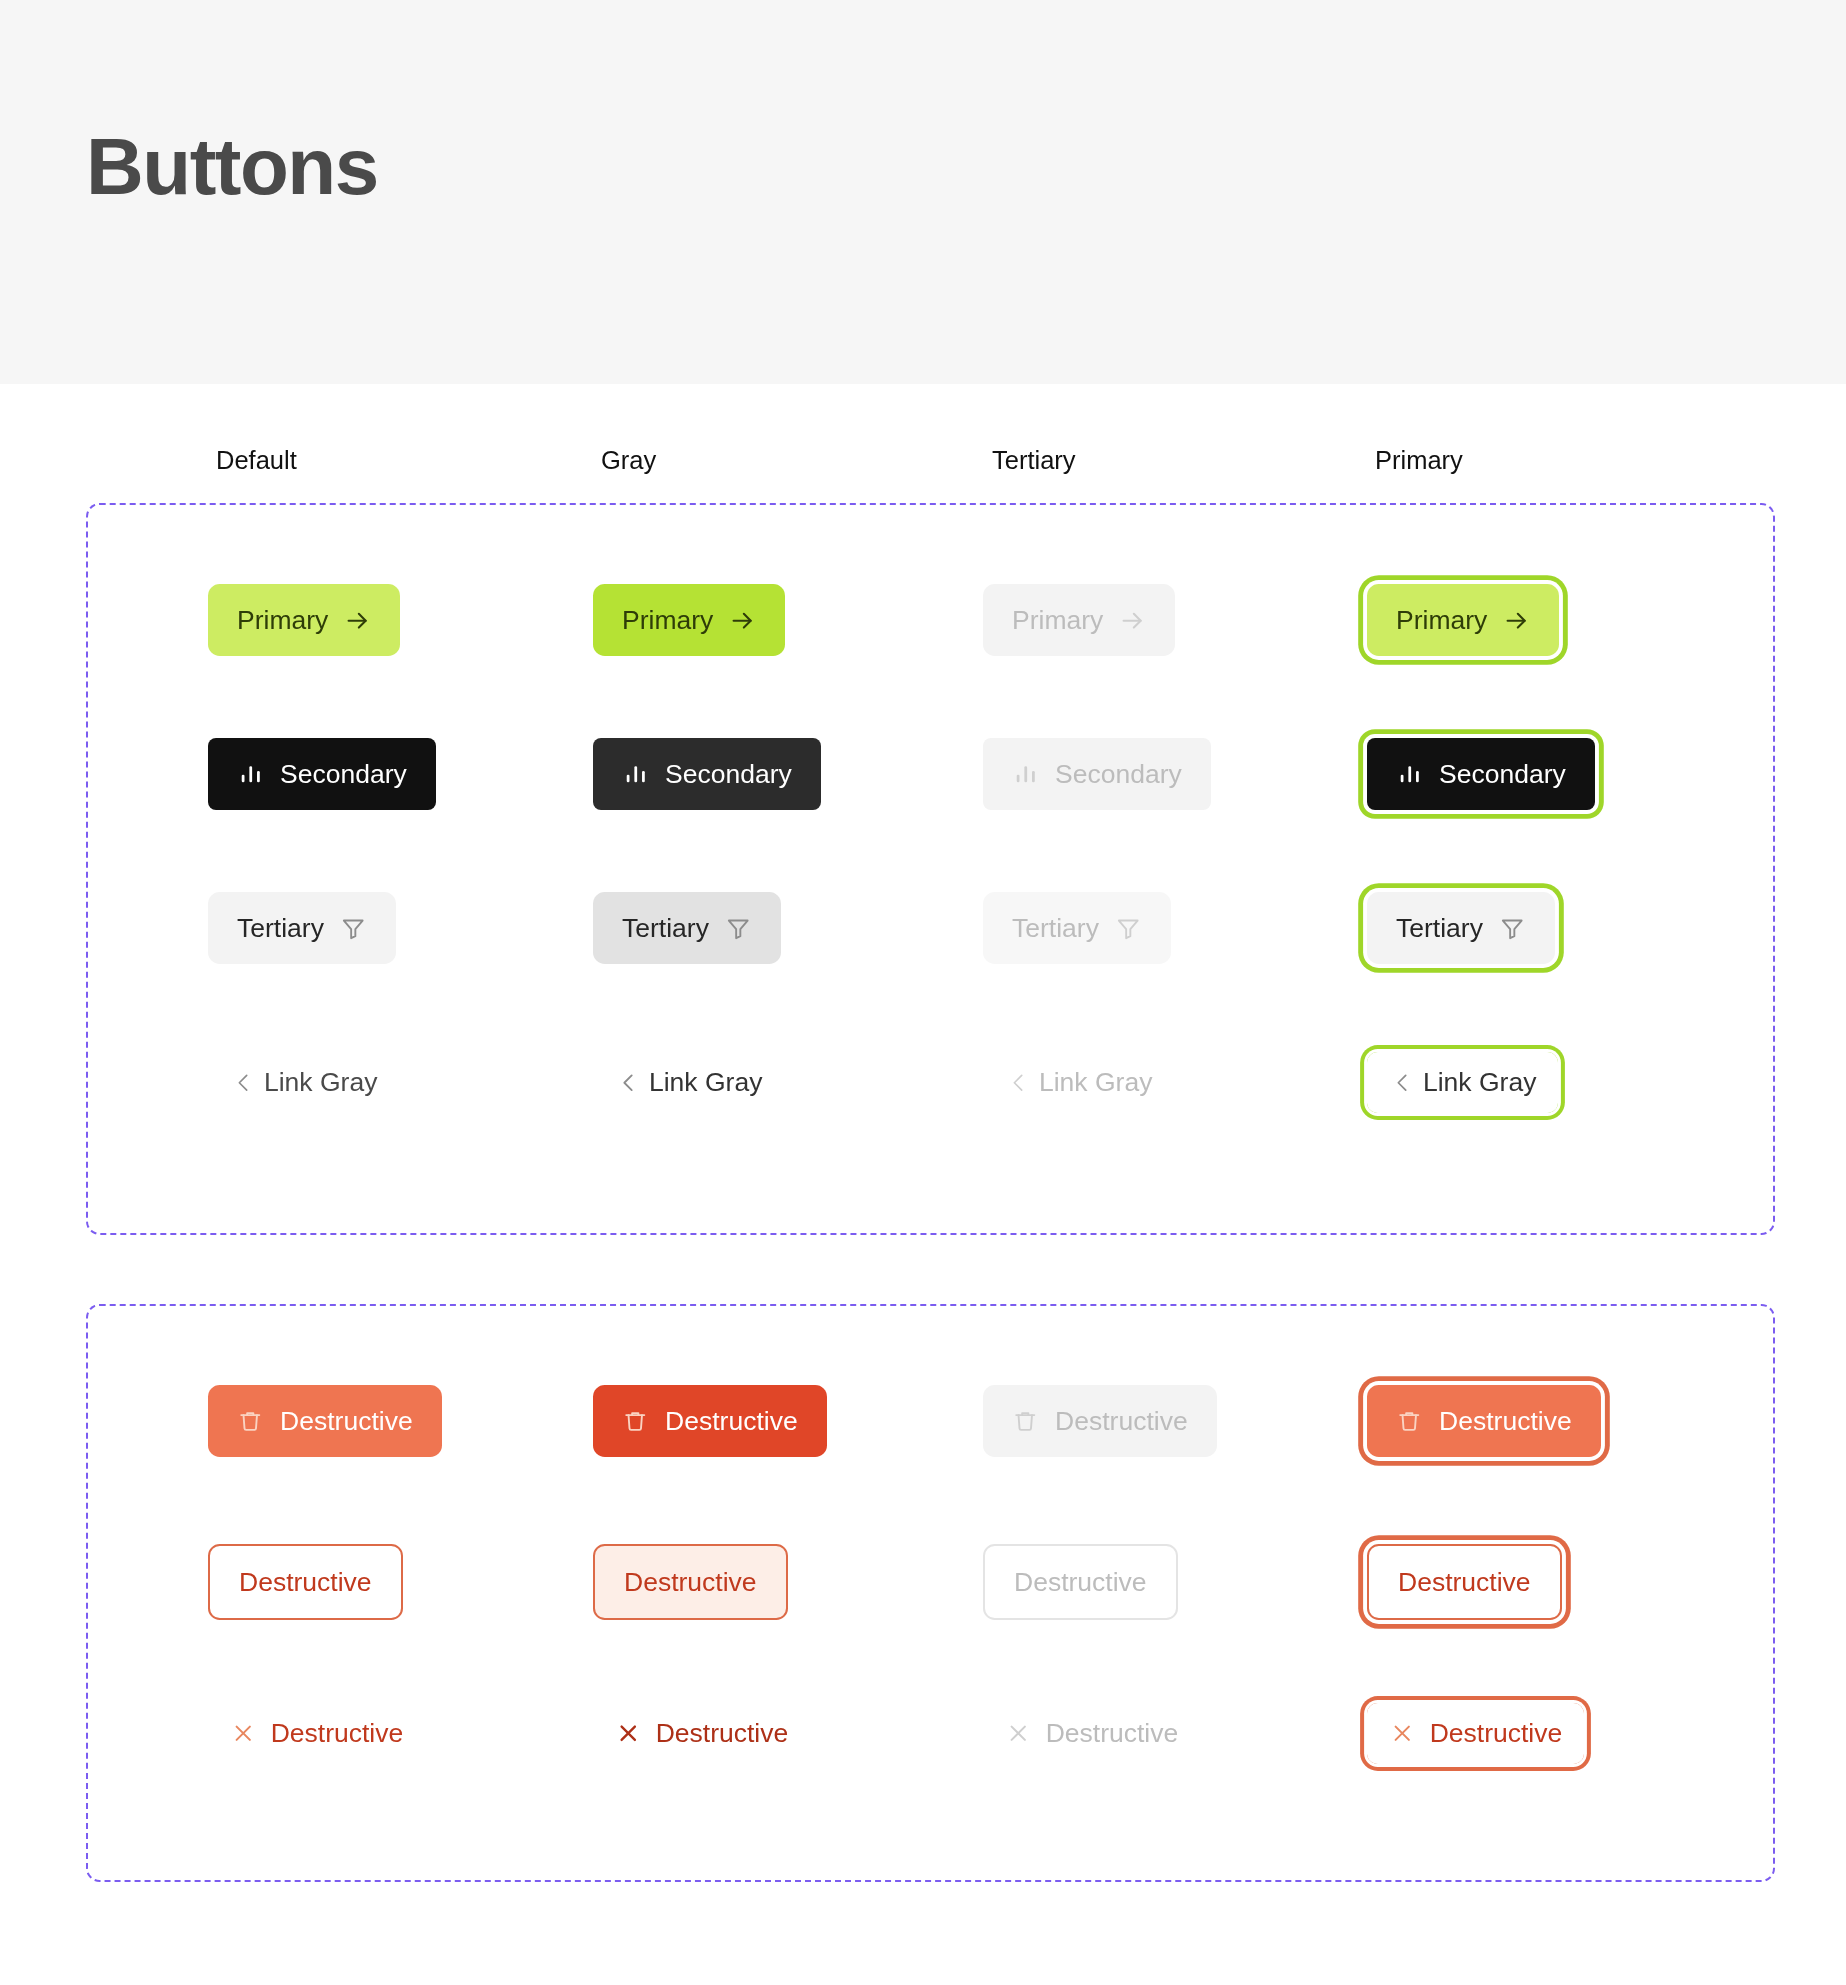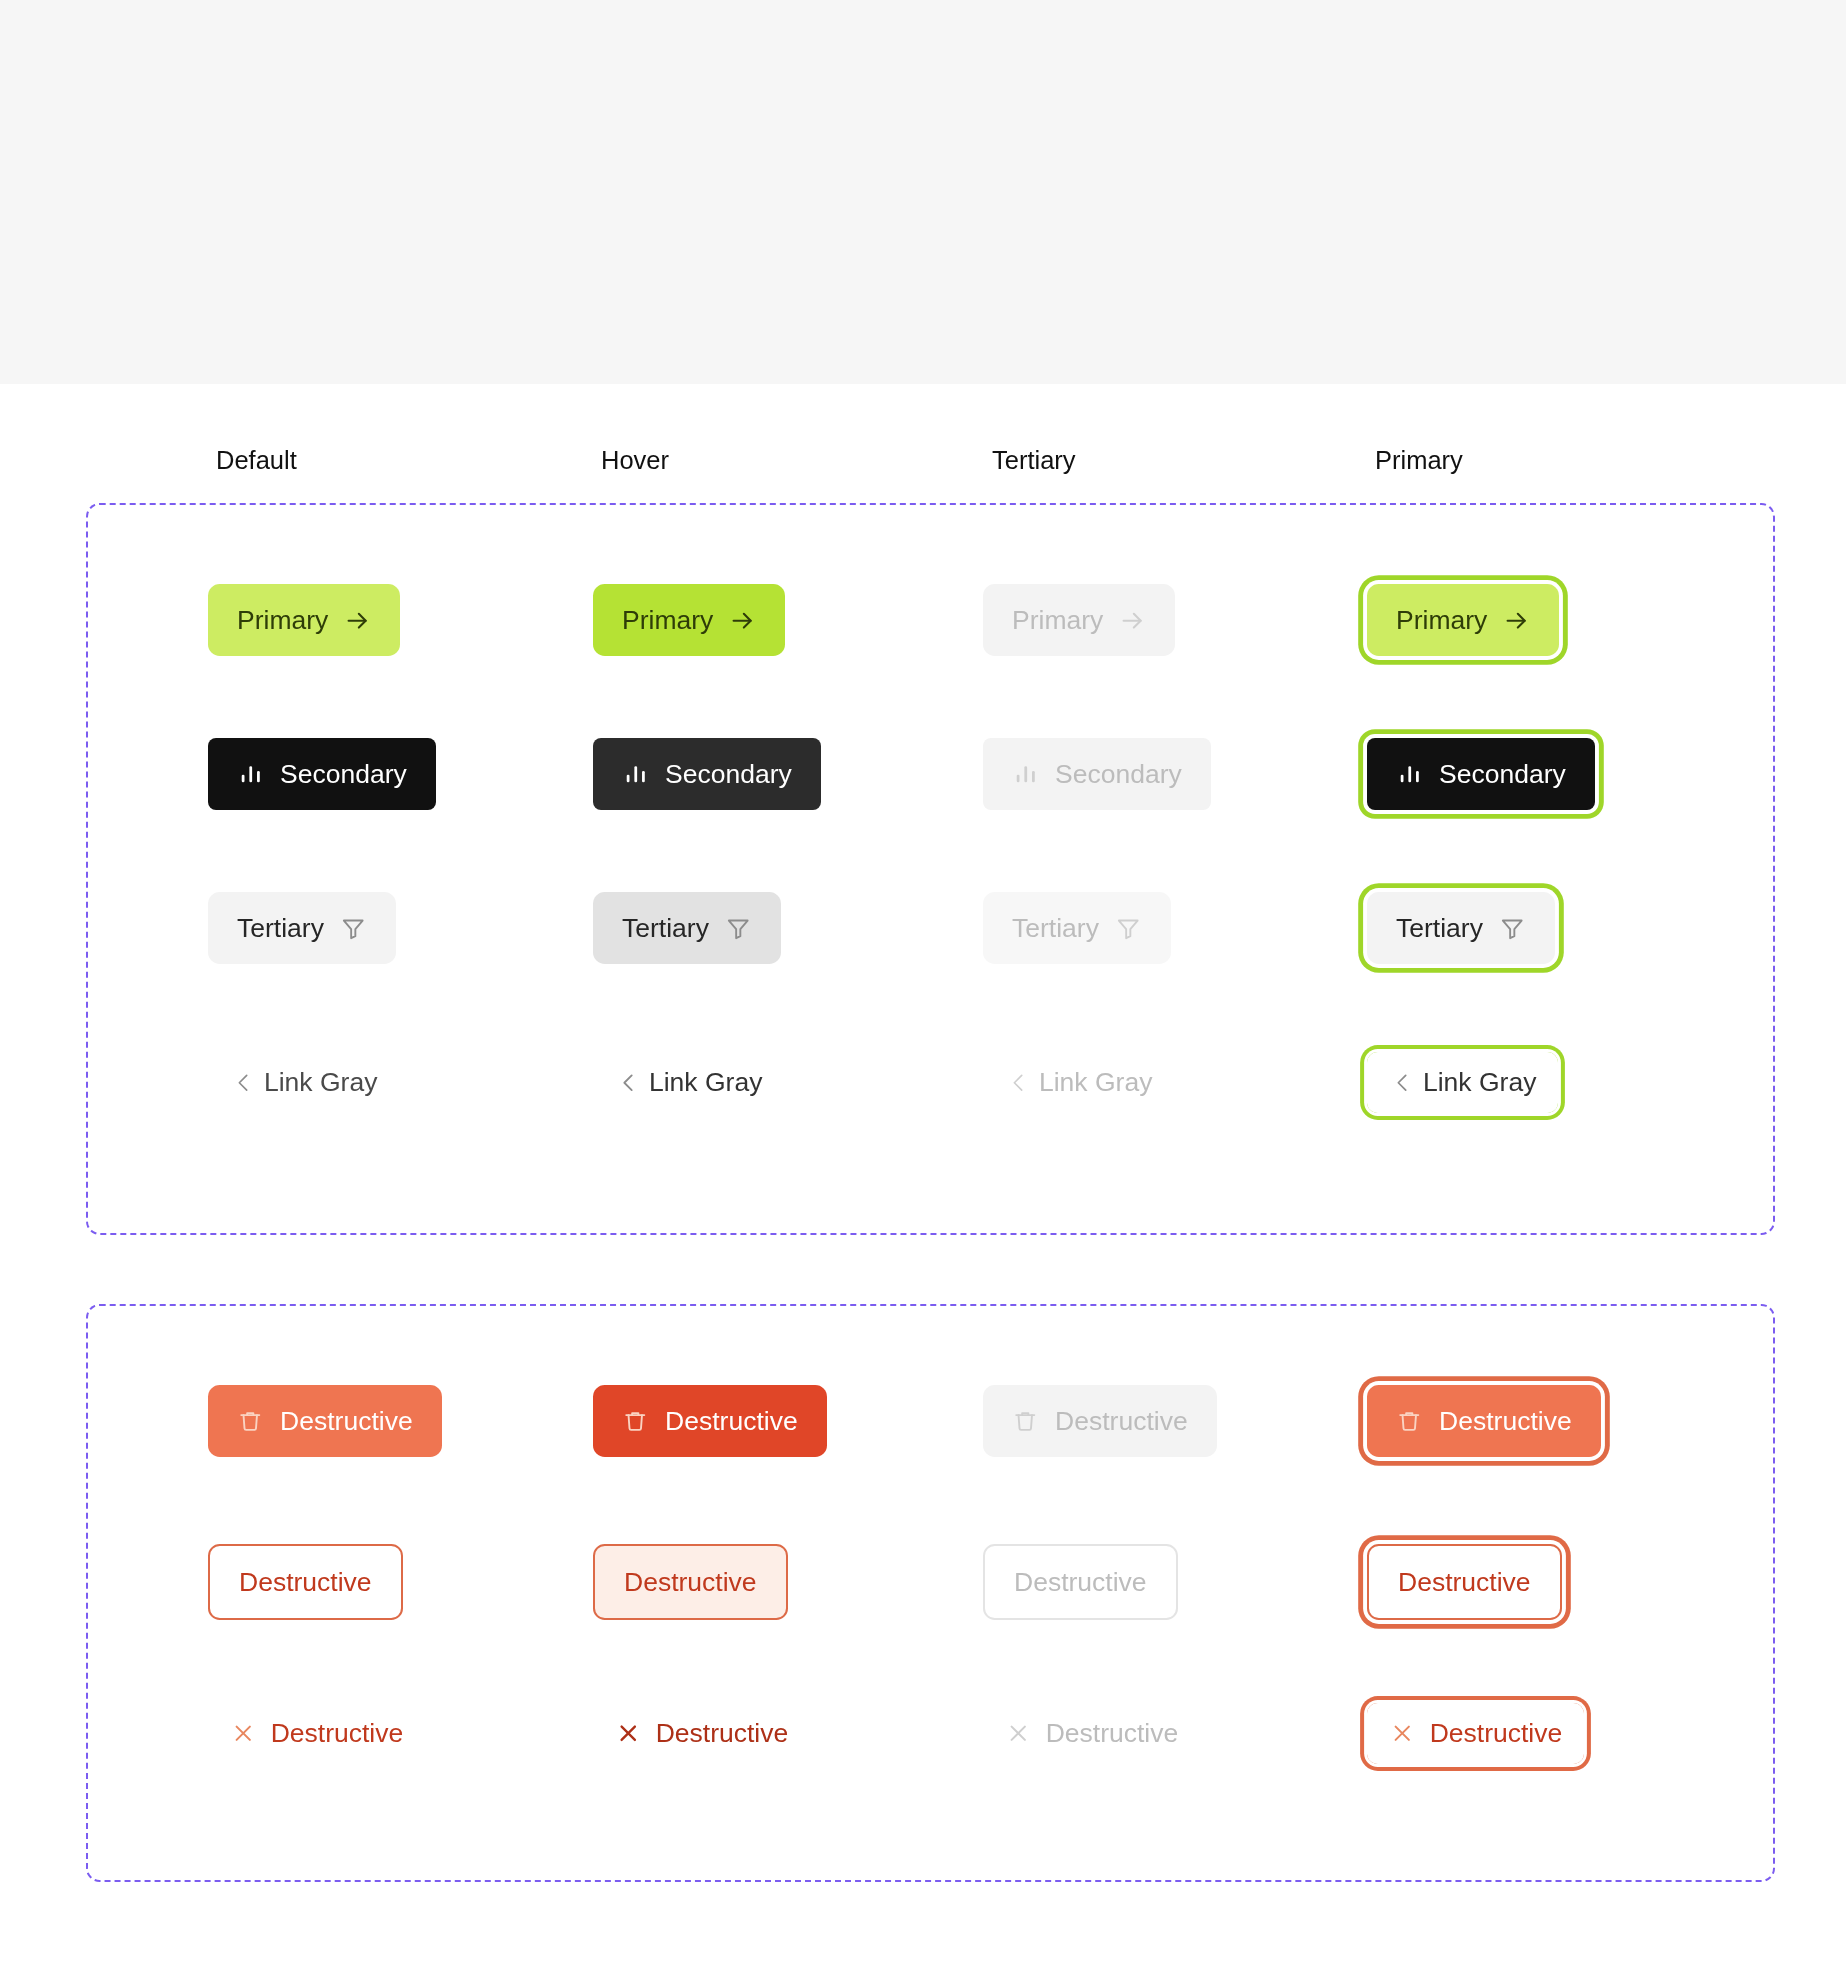--- a/index.html
+++ b/index.html
@@ -207,24 +207,25 @@
   .r5 { top: 1385px; }
   .r6 { top: 1544px; }
   .r7 { top: 1703px; }
 </style>
 </head>
 <body>
 
 <div class="page">
 
   <div class="header-band"></div>
+  <div class="page-title">Buttons</div>
 
   <div class="col-headers">
     <div class="col-header c0">Default</div>
-    <div class="col-header c1">Hover</div>
+    <div class="col-header c1">Gray</div>
     <div class="col-header c2">Tertiary</div>
     <div class="col-header c3">Primary</div>
   </div>
 
   <div class="frame frame-1"></div>
   <div class="frame frame-2"></div>
 
   <div class="btn-row r1">
 
     <div class="cell c0">

